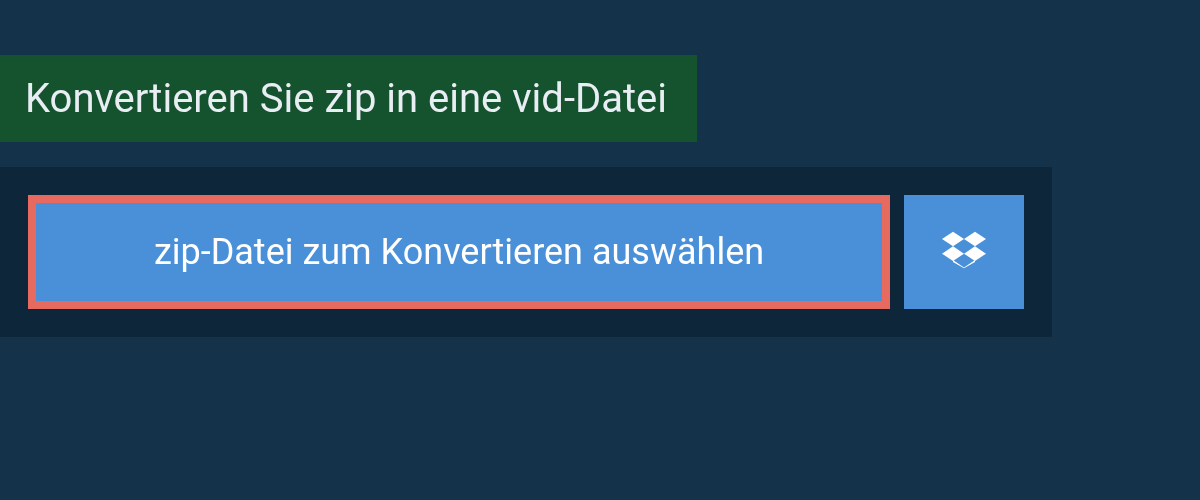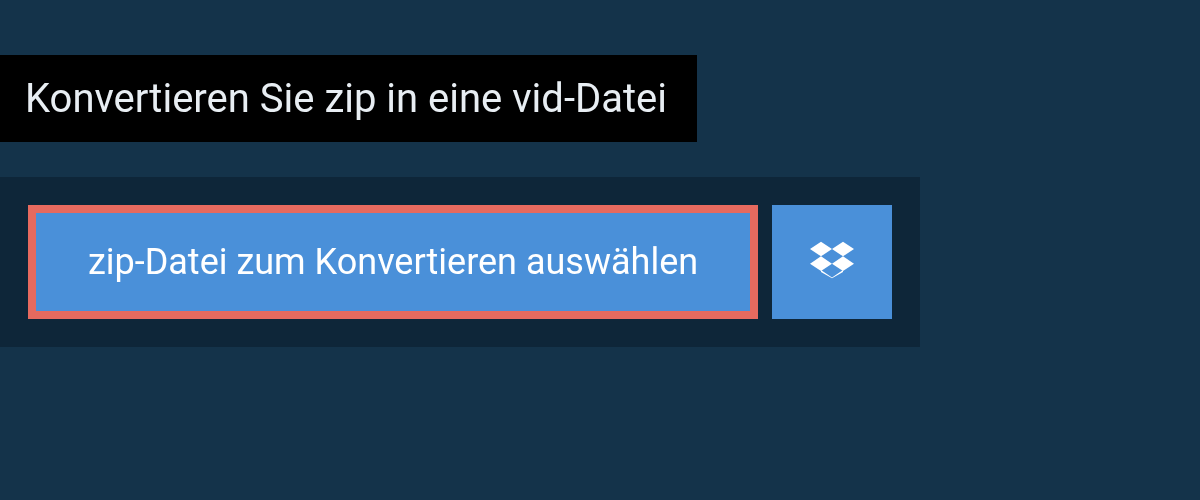--- a/index.html
+++ b/index.html
@@ -8,35 +8,35 @@
       box-sizing: border-box;
     }
     body {
       width: 1200px;
       height: 500px;
       background-color: #14334a;
       font-family: -apple-system, BlinkMacSystemFont, "Segoe UI", Roboto, Helvetica, Arial, sans-serif;
       overflow: hidden;
     }
     .heading-container {
-      background-color: #000000;
+      background-color: #14532d;
       display: inline-block;
       padding: 20px 30px 20px 25px;
       margin-top: 55px;
     }
     .heading {
       color: #e8eef3;
       font-size: 40px;
       font-weight: 400;
     }
     .upload-panel {
       background-color: #0e2639;
-      margin-top: 35px;
+      margin-top: 25px;
       padding: 28px 28px;
-      width: 920px;
+      width: 1052px;
       display: flex;
       gap: 14px;
       align-items: stretch;
     }
     .select-file-button {
       background-color: #4a90d9;
       border: 8px solid #e66a5f;
       color: #ffffff;
       font-size: 36px;
       font-weight: 400;

